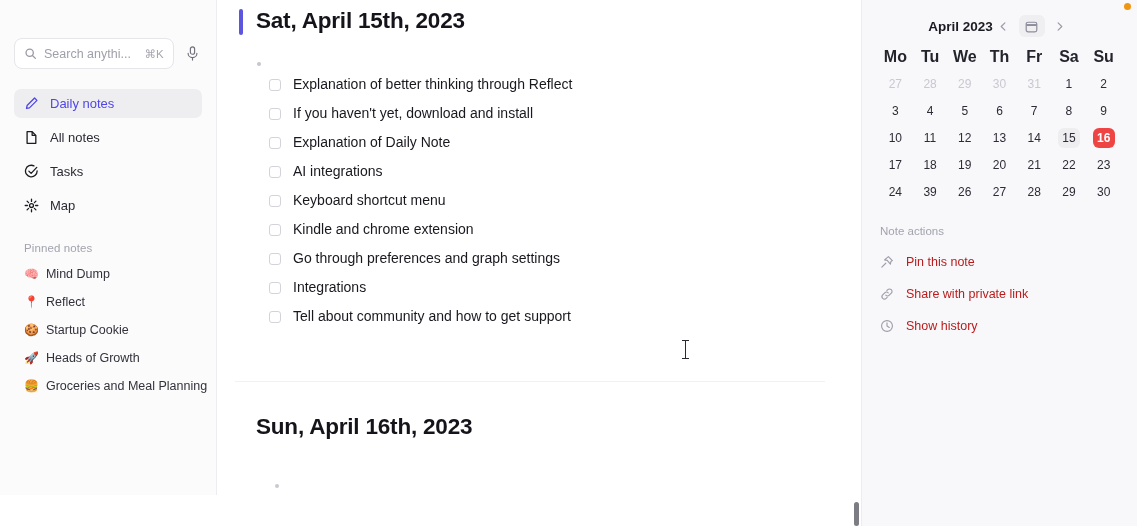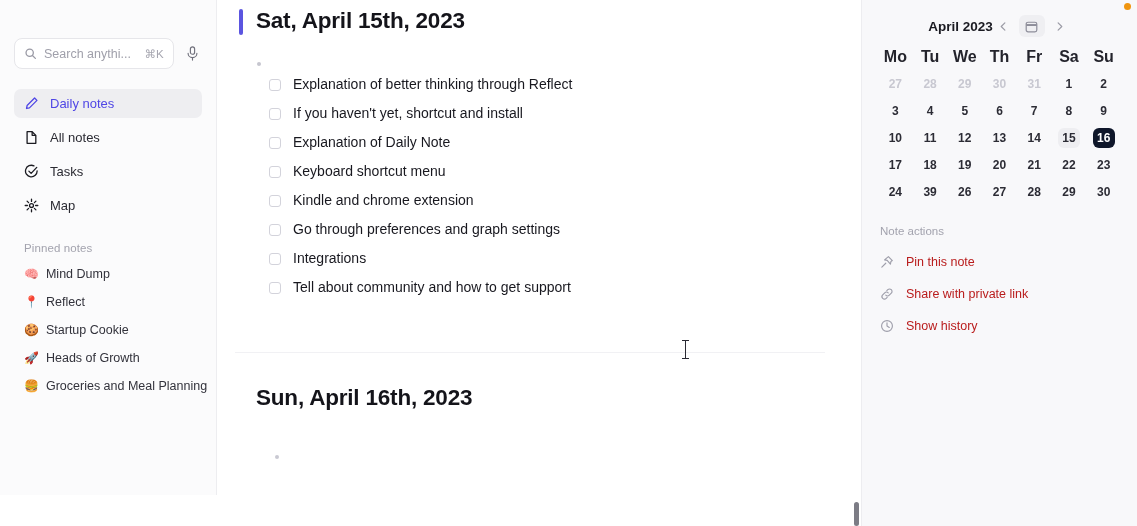--- a/index.html
+++ b/index.html
@@ -216,25 +216,25 @@
     height: 22px; line-height: 22px;
   }
   .day {
     height: 22px;
     display: flex; align-items: center; justify-content: center;
     font-size: 12px; color: #2c2c35;
     cursor: pointer;
   }
   .day span {
     display: flex; align-items: center; justify-content: center;
-    width: 22px; height: 20px; border-radius: 6px; font-weight: bold;
+    width: 22px; height: 20px; border-radius: 6px;
   }
   .day.muted { color: #c8c8d1; }
   .day.soft span { background: #eeeef1; }
-  .day.sel span { background: #0f172a; color: #fff; font-weight: 700; }
+  .day.sel span { background: #ef4444; color: #fff; font-weight: 700; }
 
   .actions-label {
     font-size: 11.5px; color: #a3a3ae;
     margin: 22px 0 10px 2px;
   }
   .action-row {
     display: flex; align-items: center; gap: 12px;
     height: 30px; margin-bottom: 2px;
     padding-left: 2px;
     cursor: pointer;
@@ -350,25 +350,29 @@
         <div class="bullet-row">
           <div class="bullet-dot"></div>
         </div>
 
         <div class="check-row">
           <div class="checkbox"></div>
           <div class="check-text">Explanation of better thinking through Reflect</div>
         </div>
         <div class="check-row">
           <div class="checkbox"></div>
-          <div class="check-text">If you haven't yet, shortcut and install</div>
+          <div class="check-text">If you haven't yet, download and install</div>
         </div>
         <div class="check-row">
           <div class="checkbox"></div>
           <div class="check-text">Explanation of Daily Note</div>
+        </div>
+        <div class="check-row">
+          <div class="checkbox"></div>
+          <div class="check-text">AI integrations</div>
         </div>
         <div class="check-row">
           <div class="checkbox"></div>
           <div class="check-text">Keyboard shortcut menu</div>
         </div>
         <div class="check-row">
           <div class="checkbox"></div>
           <div class="check-text">Kindle and chrome extension</div>
         </div>
         <div class="check-row">

